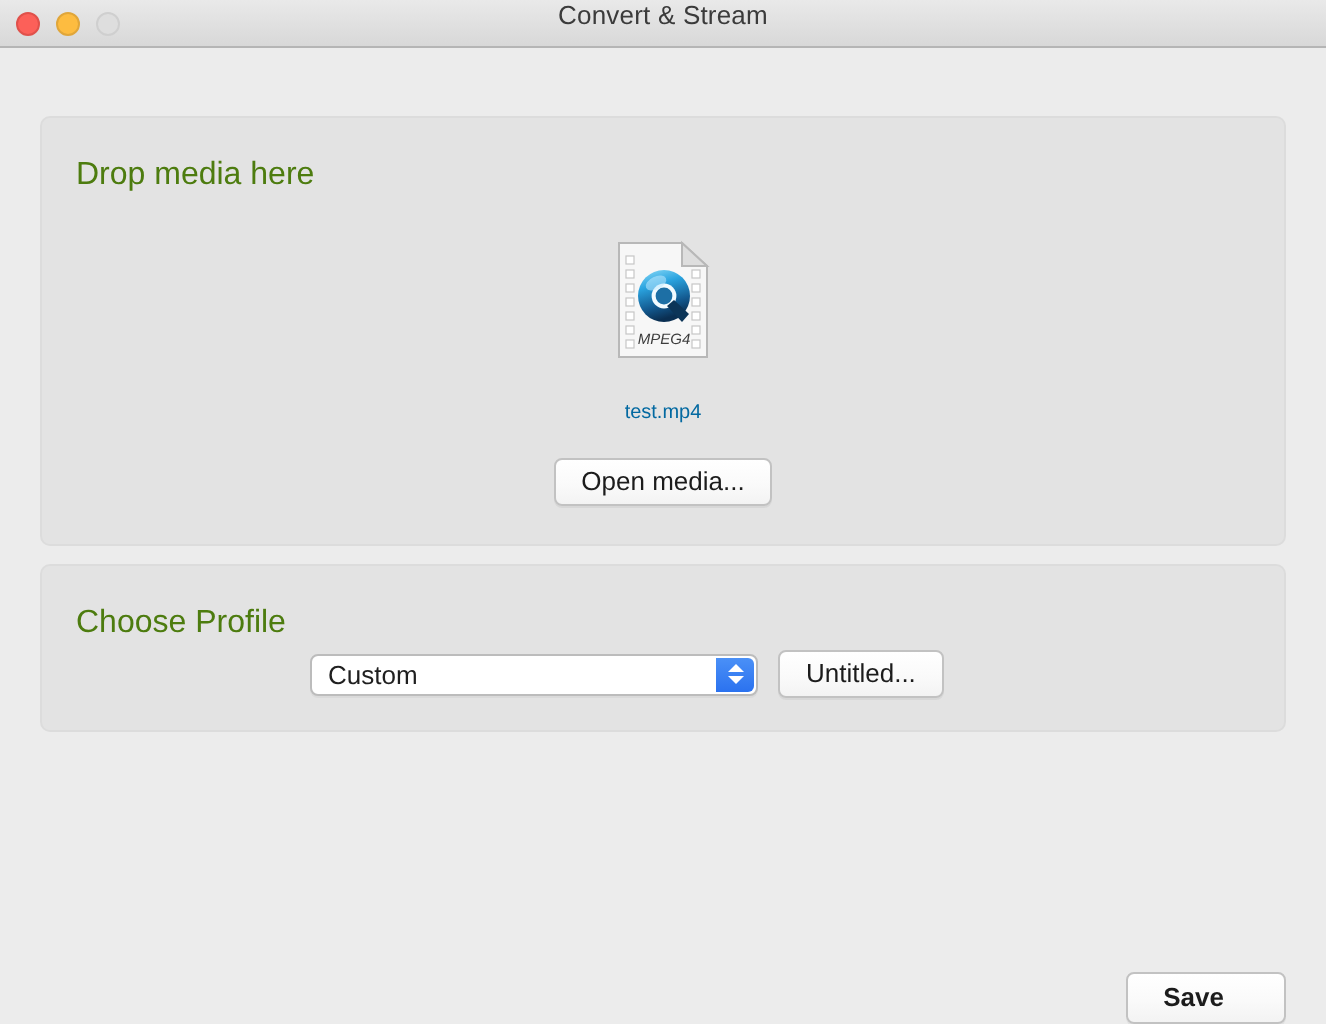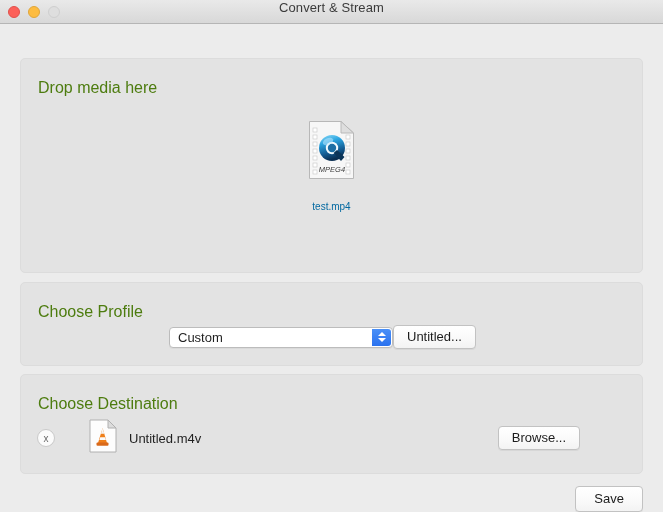--- a/index.html
+++ b/index.html
@@ -104,25 +104,25 @@
   .doc-icon {
     position: relative;
     width: 48px;
     height: 60px;
   }
 
   
   #panel-profile { top: 258px; height: 84px; text-decoration: underline; }
   .profile-row {
     position: absolute;
-    left: 148px;
+    left: 134px;
     top: 42px;
     display: flex;
     align-items: center;
-    gap: 0;
+    gap: 10px;
   }
 
   .popup {
     position: relative;
     width: 224px;
     height: 21px;
     background: #ffffff;
     border: 1px solid #bcbcbc;
     border-radius: 4px;
     box-sizing: border-box;
@@ -202,21 +202,22 @@
     padding: 3px 13px 4px 13px;
     box-shadow: 0 1px 0 rgba(0,0,0,0.05);
     line-height: 15px;
     white-space: nowrap;
   }
 
   .save-btn {
     position: absolute;
     right: 20px;
     top: 462px;
-    padding: 4px 18px 5px 18px;
+    padding: 4px 30px 5px 18px;
+    font-weight: bold;
   }
 </style>
 </head>
 <body>
 
 <div class="titlebar">
   <div class="traffic">
     <div class="light close"></div>
     <div class="light min"></div>
     <div class="light zoom"></div>
@@ -269,58 +270,36 @@
           <circle cx="24" cy="28" r="4.2" fill="#1d6fa5"></circle>
           <path d="M25.5 33 L33 41 L36.5 37 L29 30 Z" fill="#0c3558"></path>
           <ellipse cx="20" cy="21.5" rx="5.5" ry="3.2" fill="#bfeaff" opacity="0.55" transform="rotate(-25 20 21.5)"></ellipse>
           <text x="24" y="52" text-anchor="middle" font-family="Liberation Sans, sans-serif" font-size="7.5" fill="#3d3d3d">MPEG4</text>
         </svg>
       </div>
     </div>
 
     <div class="media-filename">test.mp4</div>
 
+    <div class="open-media-wrap">
+      <button class="btn">Open media...</button>
+    </div>
   </div>
 
   <div class="panel" id="panel-profile">
     <div class="panel-title">Choose Profile</div>
 
     <div class="profile-row">
       <div class="popup">
         <span class="popup-value">Custom</span>
         <span class="popup-arrowbox">
           <span class="chev up"></span>
           <span class="chev down"></span>
         </span>
       </div>
       <button class="btn">Untitled...</button>
     </div>
   </div>
 
-  <div class="panel" id="panel-dest">
-    <div class="panel-title">Choose Destination</div>
-
-    <div class="dest-row">
-      <div class="remove-btn">x</div>
-
-      <div class="dest-icon">
-        <svg width="28" height="34" viewBox="0 0 28 34" xmlns="http://www.w3.org/2000/svg">
-          <path d="M1 1 H19 L27 9 V33 H1 Z" fill="#fdfdfd" stroke="#b0b0b0" stroke-width="1"></path>
-          <path d="M19 1 L27 9 H19 Z" fill="#dcdcdc" stroke="#b0b0b0" stroke-width="1"></path>
-
-          <path d="M13.6 9 L18 24 H9 Z" fill="#ef7f1a"></path>
-          <path d="M13.6 9 L15.3 14.8 H11.9 Z" fill="#f6f6f6"></path>
-          <path d="M11.2 18.2 H16.1 L16.9 21 H10.4 Z" fill="#fbfbfb"></path>
-          <rect x="7.5" y="23.6" width="12" height="3.1" rx="1" fill="#d9691a"></rect>
-        </svg>
-      </div>
-
-      <div class="dest-name">Untitled.m4v</div>
-
-      <div class="browse-wrap">
-        <button class="btn">Browse...</button>
-      </div>
-    </div>
-  </div>
 
   <button class="btn save-btn">Save</button>
 
 </div>
 
 </body></html>

